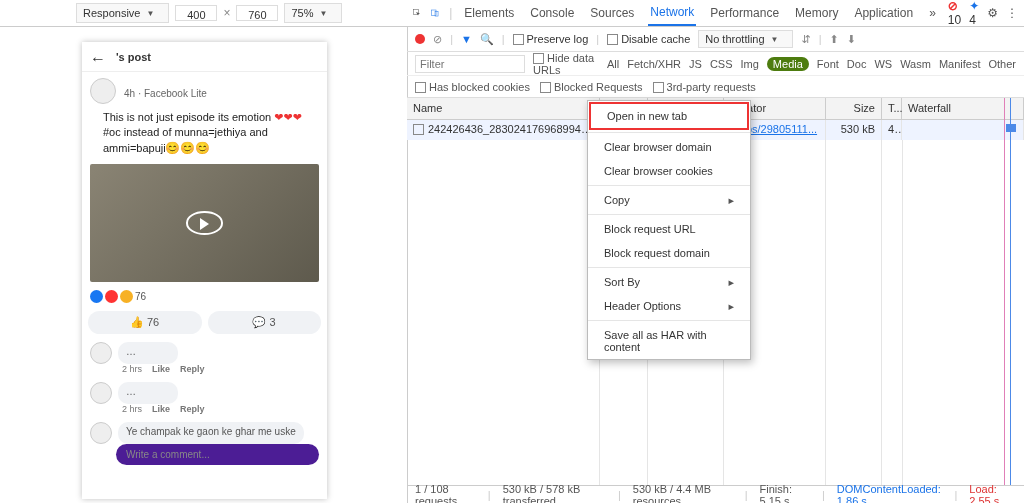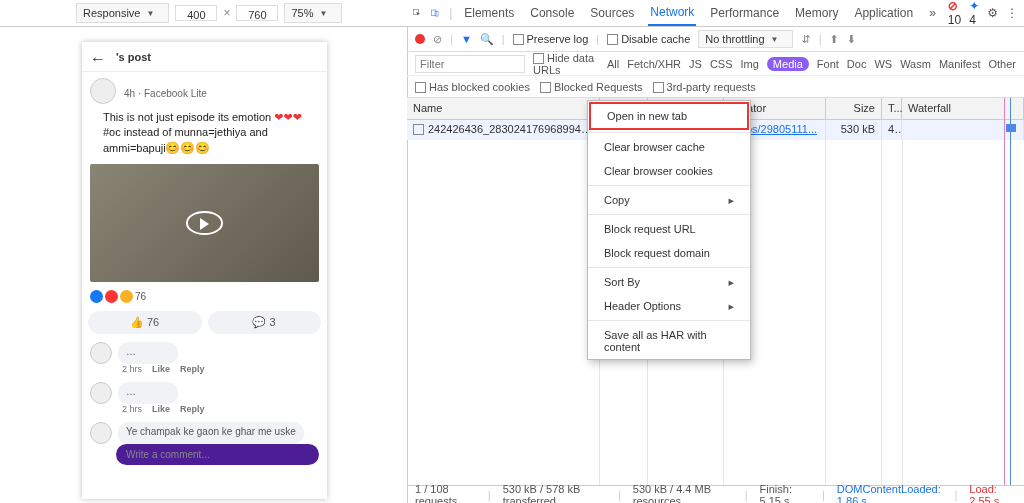--- a/index.html
+++ b/index.html
@@ -26,21 +26,21 @@
 
 
 .dt-sub{position:absolute;left:407px;right:0;top:27px;height:25px;border-bottom:1px solid #ddd;display:flex;align-items:center;gap:8px;padding:0 8px;font-size:11px}
 .rec{width:10px;height:10px;border-radius:50%;background:#e33}
 .noent{color:#888}
 .funnel{color:#1a73e8}
 
 
 .dt-filter{position:absolute;left:407px;right:0;top:52px;height:24px;border-bottom:1px solid #eee;display:flex;align-items:center;gap:8px;padding:0 8px;font-size:11px;color:#555}
 .filter-input{width:110px;height:18px;border:1px solid #ddd;padding:0 4px;font-size:11px}
-.pill{padding:1px 6px;border-radius:8px;background:#8b5cf6;color:#fff}
+.pill{padding:1px 6px;border-radius:8px;background:#4d7c0f;color:#fff}
 
 
 .dt-block{position:absolute;left:407px;right:0;top:76px;height:22px;border-bottom:1px solid #ddd;display:flex;align-items:center;gap:10px;padding:0 8px;font-size:11px;color:#555}
 
 
 .nt-head{position:absolute;left:407px;right:0;top:98px;height:22px;background:#f3f3f3;border-bottom:1px solid #ccc;display:flex;font-size:11px;color:#333}
 .nt-head>div{border-right:1px solid #ccc;padding:4px 6px}
 .col-name{width:193px}
 .col-status{width:48px}
 .col-type{width:76px}
@@ -216,21 +216,21 @@
 <div class="grid"></div>
 <div class="wf-line1"></div>
 <div class="wf-line2"></div>
 <div class="wf-chunk"></div>
 
 <div class="ctx">
   <div class="hl">
       <div class="item">Open in new tab</div>
     </div>
   <hr>
-  <div class="item">Clear browser cache</div>
+  <div class="item">Clear browser domain</div>
   <div class="item">Clear browser cookies</div>
   <hr>
   <div class="item arrow">Copy</div>
   <hr>
   <div class="item">Block request URL</div>
   <div class="item">Block request domain</div>
   <hr>
   <div class="item arrow">Sort By</div>
   <div class="item arrow">Header Options</div>
   <hr>

